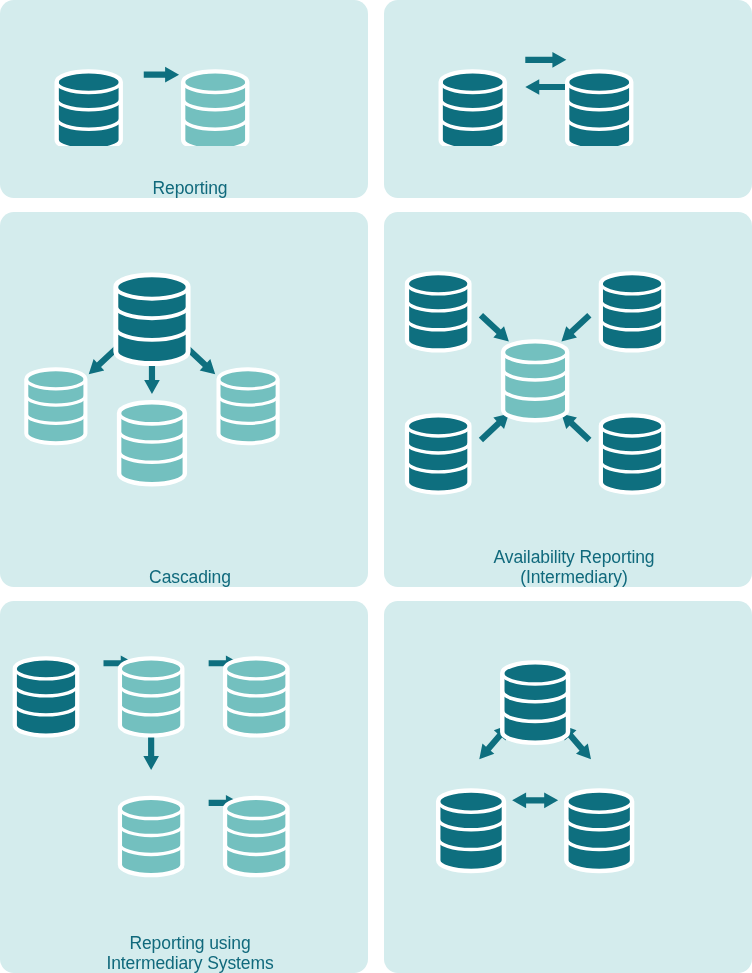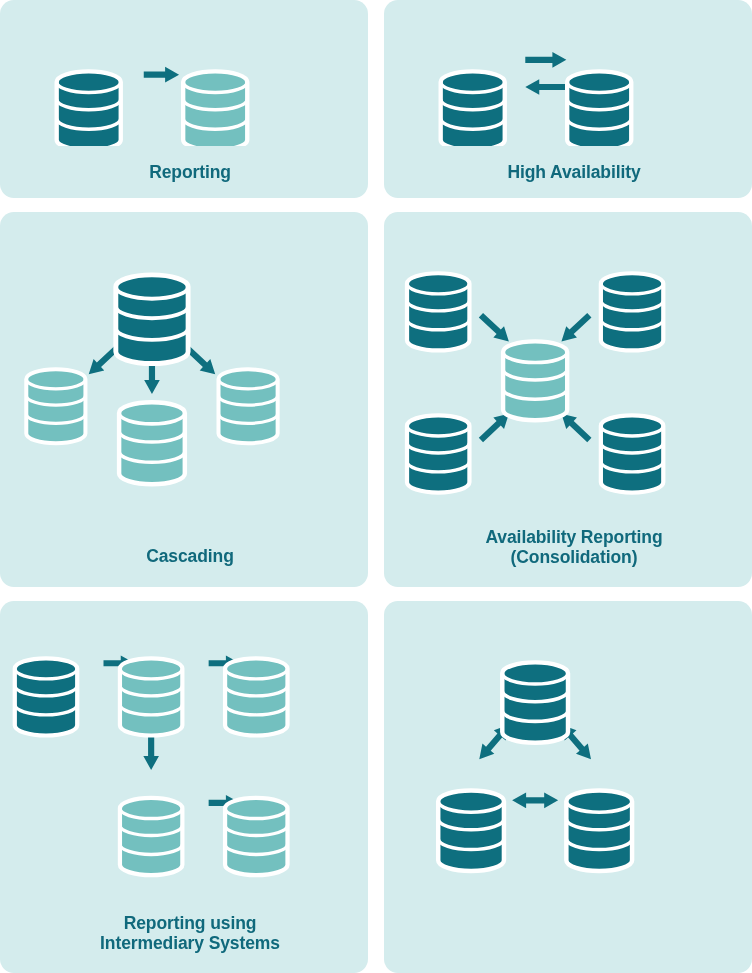--- a/index.html
+++ b/index.html
@@ -31,23 +31,23 @@
     height:calc(100% - var(--cap-h,44px));
   }
   .stage svg{display:block;width:100%;height:100%;}
   .caption{
     position:absolute;
     left:0;right:0;bottom:0;
     height:var(--cap-h,44px);
     display:flex;
     flex-direction:column;
     align-items:center;
-    justify-content:center;
+    justify-content:flex-end;
     color:var(--title,#10697c);
-    font-weight:bold;
+    font-weight:normal;
     font-size:17.5px;
     line-height:20px;
     letter-spacing:-0.1px;
     text-align:center;
     padding-left:12px;
   }
   .caption .l2{display:block;}
   .p-reporting{--cap-h:52px;}
   .p-ha{--cap-h:52px;}
   .p-broadcast{--cap-h:62px;}
@@ -117,23 +117,20 @@
      L 301 165.13
      A 39 12.870000000000001 0 0 1 223 165.13
      Z" fill="#0e6f7f" stroke="#ffffff" stroke-width="5.304" stroke-linejoin="round"></path>
     <path d="M 223 94.87 A 39 12.870000000000001 0 0 0 301 94.87" fill="none" stroke="#ffffff" stroke-width="4.243200000000001"></path>
     <path d="M 223 115.94800000000001 A 39 12.870000000000001 0 0 0 301 115.94800000000001" fill="none" stroke="#ffffff" stroke-width="4.243200000000001"></path>
     <path d="M 223 139.4851 A 39 12.870000000000001 0 0 0 301 139.4851" fill="none" stroke="#ffffff" stroke-width="4.243200000000001"></path>
   </g>
           </g>
      </svg>
       </div>
-      <div class="caption">
-        <span class="l1">High Availability</span>
-      </div>
     </div>
     <div class="panel p-broadcast" style="--panel-bg: #d4eced; --title: #10697c;">
       <div class="stage">
         <svg viewBox="0 0 448 318" preserveAspectRatio="xMidYMid meet">
        <g>
             <polygon points="149.44,122.26 117.88,151.67 113.96,147.46 108.00,166.00 126.91,161.36 122.99,157.15 154.56,127.74" fill="#0e6f7f" stroke-linejoin="round"></polygon>
             <polygon points="181.25,140.00 181.25,173.00 175.50,173.00 185.00,190.00 194.50,173.00 188.75,173.00 188.75,140.00" fill="#0e6f7f" stroke-linejoin="round"></polygon>
             <polygon points="215.44,127.74 247.01,157.15 243.09,161.36 262.00,166.00 256.04,147.46 252.12,151.67 220.56,122.26" fill="#0e6f7f" stroke-linejoin="round"></polygon>
           </g>
        <g>
@@ -242,21 +239,21 @@
      Z" fill="#0e6f7f" stroke="#ffffff" stroke-width="5.168" stroke-linejoin="round"></path>
     <path d="M 264 230.54 A 38 12.540000000000001 0 0 0 340 230.54" fill="none" stroke="#ffffff" stroke-width="4.1344"></path>
     <path d="M 264 251.21599999999998 A 38 12.540000000000001 0 0 0 340 251.21599999999998" fill="none" stroke="#ffffff" stroke-width="4.1344"></path>
     <path d="M 264 274.3042 A 38 12.540000000000001 0 0 0 340 274.3042" fill="none" stroke="#ffffff" stroke-width="4.1344"></path>
   </g>
           </g>
      </svg>
       </div>
       <div class="caption">
         <span class="l1">Availability Reporting</span>
-        <span class="l2">(Consolidation)</span>
+        <span class="l2">(Intermediary)</span>
       </div>
     </div>
     <div class="panel p-cascade" style="--panel-bg: #d4eced; --title: #10697c;">
       <div class="stage">
         <svg viewBox="0 0 448 300" preserveAspectRatio="xMidYMid meet">
        <g>
             <polygon points="126.00,51.75 147.00,51.75 147.00,57.50 164.00,48.00 147.00,38.50 147.00,44.25 126.00,44.25" fill="#0e6f7f" stroke-linejoin="round"></polygon>
             <polygon points="254.00,51.75 275.00,51.75 275.00,57.50 292.00,48.00 275.00,38.50 275.00,44.25 254.00,44.25" fill="#0e6f7f" stroke-linejoin="round"></polygon>
             <polygon points="180.25,122.00 180.25,161.00 174.50,161.00 184.00,178.00 193.50,161.00 187.75,161.00 187.75,122.00" fill="#0e6f7f" stroke-linejoin="round"></polygon>
             <polygon points="254.00,221.75 275.00,221.75 275.00,227.50 292.00,218.00 275.00,208.50 275.00,214.25 254.00,214.25" fill="#0e6f7f" stroke-linejoin="round"></polygon>

